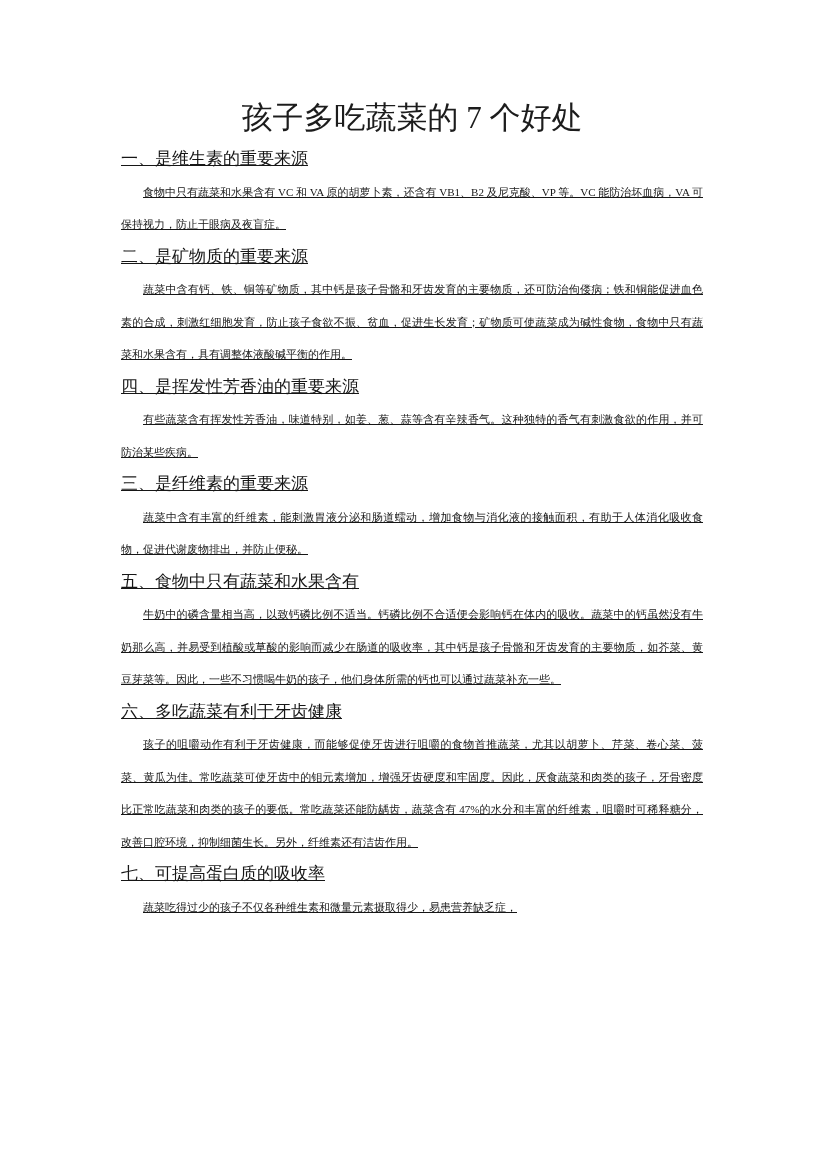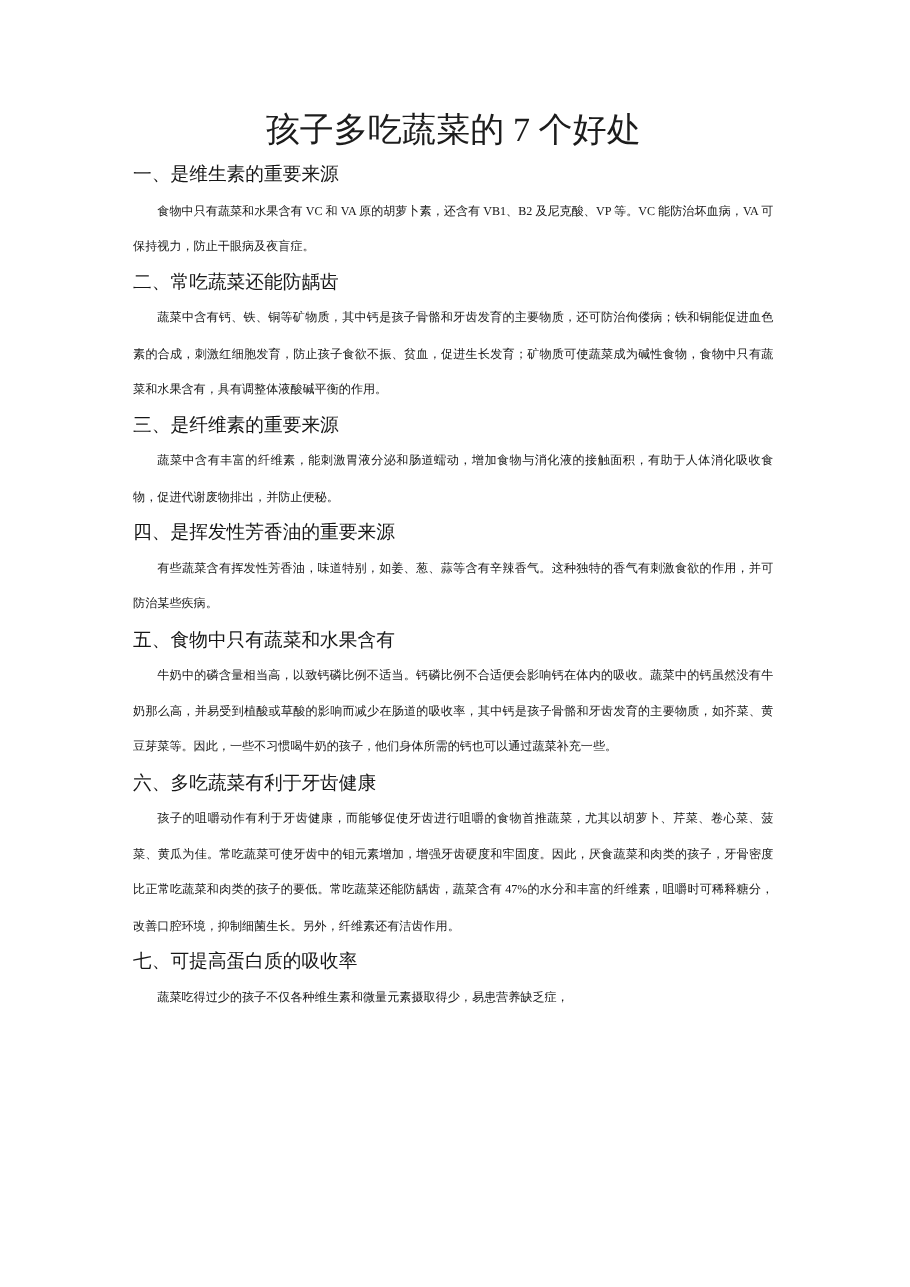--- a/index.html
+++ b/index.html
@@ -23,20 +23,21 @@
     font-weight: 400;
     text-align: center;
     line-height: 44px;
     margin: 0 0 3px 0;
     color: #1c1c1c;
     white-space: nowrap;
   }
   .doc-body {
     font-size: 17px;
     line-height: 32.5px;
+    text-decoration: underline;
   }
   .sec-heading {
     font-size: 17px;
     line-height: 32.5px;
     font-weight: 400;
     margin: 0;
   }
   .sec-paragraph {
     font-size: 11px;
     line-height: 32.5px;
@@ -50,30 +51,30 @@
 <body>
 
 <div class="page">
   <h1 class="doc-title">孩子多吃蔬菜的 7 个好处</h1>
   <div class="doc-body" id="doc-body">
       <div>
         <div class="sec-heading">一、是维生素的重要来源</div>
         <p class="sec-paragraph">食物中只有蔬菜和水果含有 VC 和 VA 原的胡萝卜素，还含有 VB1、B2 及尼克酸、VP 等。VC 能防治坏血病，VA 可保持视力，防止干眼病及夜盲症。</p>
       </div>
       <div>
-        <div class="sec-heading">二、常吃蔬菜还能防龋齿</div>
+        <div class="sec-heading">二、是矿物质的重要来源</div>
         <p class="sec-paragraph">蔬菜中含有钙、铁、铜等矿物质，其中钙是孩子骨骼和牙齿发育的主要物质，还可防治佝偻病；铁和铜能促进血色素的合成，刺激红细胞发育，防止孩子食欲不振、贫血，促进生长发育；矿物质可使蔬菜成为碱性食物，食物中只有蔬菜和水果含有，具有调整体液酸碱平衡的作用。</p>
+      </div>
+      <div>
+        <div class="sec-heading">四、是挥发性芳香油的重要来源</div>
+        <p class="sec-paragraph">有些蔬菜含有挥发性芳香油，味道特别，如姜、葱、蒜等含有辛辣香气。这种独特的香气有刺激食欲的作用，并可防治某些疾病。</p>
       </div>
       <div>
         <div class="sec-heading">三、是纤维素的重要来源</div>
         <p class="sec-paragraph">蔬菜中含有丰富的纤维素，能刺激胃液分泌和肠道蠕动，增加食物与消化液的接触面积，有助于人体消化吸收食物，促进代谢废物排出，并防止便秘。</p>
-      </div>
-      <div>
-        <div class="sec-heading">四、是挥发性芳香油的重要来源</div>
-        <p class="sec-paragraph">有些蔬菜含有挥发性芳香油，味道特别，如姜、葱、蒜等含有辛辣香气。这种独特的香气有刺激食欲的作用，并可防治某些疾病。</p>
       </div>
       <div>
         <div class="sec-heading">五、食物中只有蔬菜和水果含有</div>
         <p class="sec-paragraph">牛奶中的磷含量相当高，以致钙磷比例不适当。钙磷比例不合适便会影响钙在体内的吸收。蔬菜中的钙虽然没有牛奶那么高，并易受到植酸或草酸的影响而减少在肠道的吸收率，其中钙是孩子骨骼和牙齿发育的主要物质，如芥菜、黄豆芽菜等。因此，一些不习惯喝牛奶的孩子，他们身体所需的钙也可以通过蔬菜补充一些。</p>
       </div>
       <div>
         <div class="sec-heading">六、多吃蔬菜有利于牙齿健康</div>
         <p class="sec-paragraph">孩子的咀嚼动作有利于牙齿健康，而能够促使牙齿进行咀嚼的食物首推蔬菜，尤其以胡萝卜、芹菜、卷心菜、菠菜、黄瓜为佳。常吃蔬菜可使牙齿中的钼元素增加，增强牙齿硬度和牢固度。因此，厌食蔬菜和肉类的孩子，牙骨密度比正常吃蔬菜和肉类的孩子的要低。常吃蔬菜还能防龋齿，蔬菜含有 47%的水分和丰富的纤维素，咀嚼时可稀释糖分，改善口腔环境，抑制细菌生长。另外，纤维素还有洁齿作用。</p>
       </div>
       <div>

